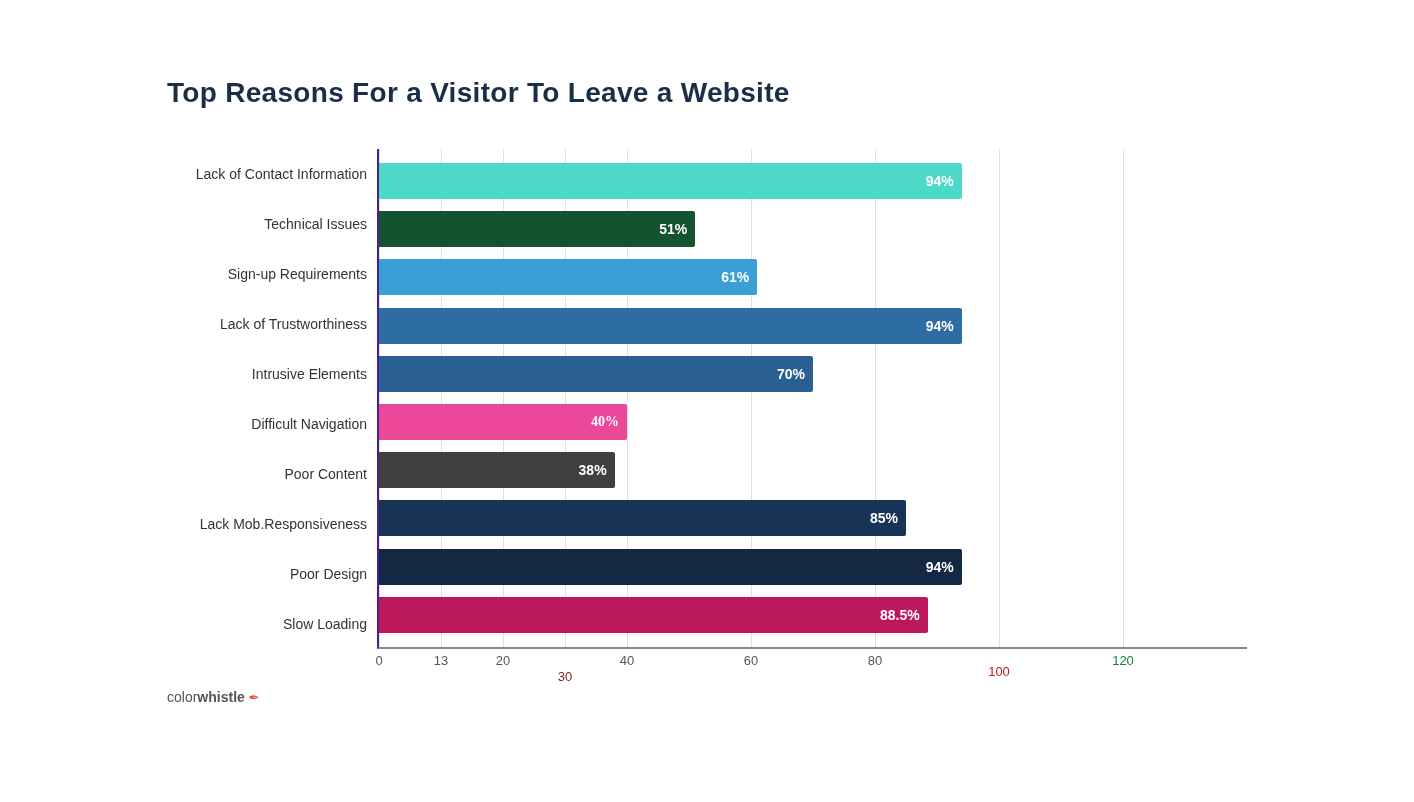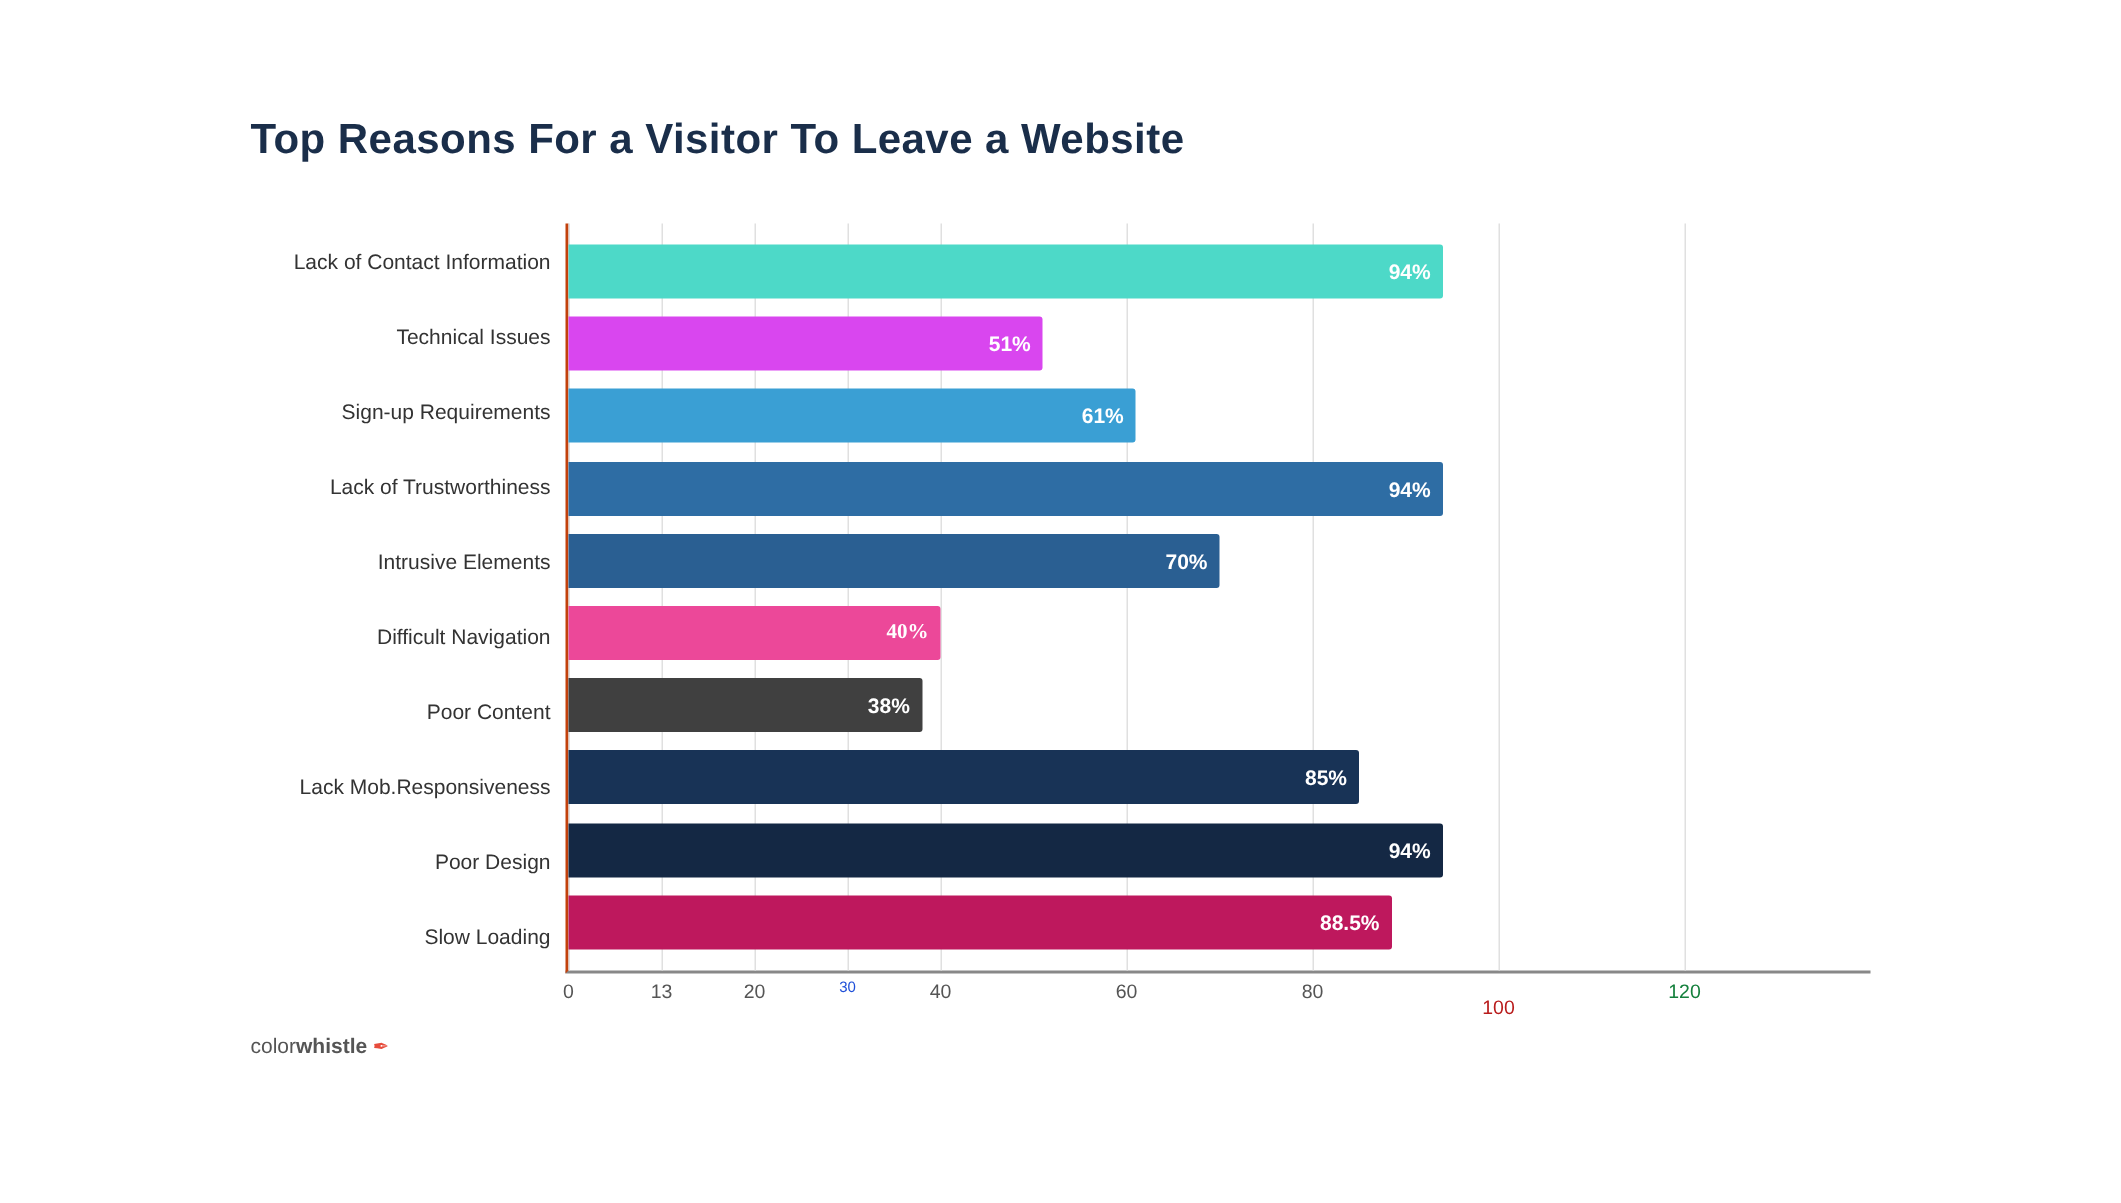--- a/index.html
+++ b/index.html
@@ -46,21 +46,21 @@
       color: #333;
       text-align: right;
       height: 50px;
       display: flex;
       align-items: center;
       justify-content: flex-end;
     }
     .bars-area {
       flex: 1;
       position: relative;
-      border-left: 2px solid #c2410c;
+      border-left: 2px solid #4c1d95;
       border-bottom: 2px solid #888;
     }
     .grid-lines {
       position: absolute;
       top: 0; left: 0; right: 0; bottom: 0;
       display: flex;
       flex-direction: row;
       pointer-events: none;
     }
     .grid-line {
@@ -166,21 +166,21 @@
             <div class="grid-line" style="left: 85.71%;"></div>
           </div>
 
         <div class="bars-wrapper" id="bars-wrapper">
             <div class="bar-row">
               <div class="bar" style="width: 67.1429%; background-color: rgb(77, 217, 200);">
                 <span class="bar-label">94%</span>
               </div>
             </div>
             <div class="bar-row">
-              <div class="bar" style="width: 36.4286%; background-color: #d946ef;">
+              <div class="bar" style="width: 36.4286%; background-color: #14532d;">
                 <span class="bar-label">51%</span>
               </div>
             </div>
             <div class="bar-row">
               <div class="bar" style="width: 43.5714%; background-color: rgb(58, 159, 212);">
                 <span class="bar-label">61%</span>
               </div>
             </div>
             <div class="bar-row">
               <div class="bar" style="width: 67.1429%; background-color: rgb(46, 109, 164);">
@@ -218,21 +218,21 @@
               </div>
             </div>
           </div>
       </div>
     </div>
 
     <div style="display:flex; margin-left:212px; position:relative; height:30px;" id="x-axis-container">
     <span style="position: absolute; left: 0%; transform: translateX(-50%); font-size: 13px; color: rgb(85, 85, 85); top: 4px;">0</span>
         <span style="position: absolute; left: 7.14286%; transform: translateX(-50%); font-size: 13px; color: rgb(85, 85, 85); top: 4px;">13</span>
         <span style="position: absolute; left: 14.2857%; transform: translateX(-50%); font-size: 13px; color: rgb(85, 85, 85); top: 4px;">20</span>
-        <span style="position: absolute; left: 21.4286%; transform: translateX(-50%); font-size: 10px; color: #1d4ed8; top: 4px;">30</span>
+        <span style="position: absolute; left: 21.4286%; transform: translateX(-50%); font-size: 13px; color: #7f1d1d; top: 20px;">30</span>
         <span style="position: absolute; left: 28.5714%; transform: translateX(-50%); font-size: 13px; color: rgb(85, 85, 85); top: 4px;">40</span>
         <span style="position: absolute; left: 42.8571%; transform: translateX(-50%); font-size: 13px; color: rgb(85, 85, 85); top: 4px;">60</span>
         <span style="position: absolute; left: 57.1429%; transform: translateX(-50%); font-size: 13px; color: rgb(85, 85, 85); top: 4px;">80</span>
         <span style="position: absolute; left: 71.4286%; transform: translateX(-50%); font-size: 13px; color: #b91c1c; top: 15px;">100</span>
         <span style="position: absolute; left: 85.7143%; transform: translateX(-50%); font-size: 13px; color: #15803d; top: 4px;">120</span>
       </div>
 
     <div class="footer-row">
       <div class="brand">
         <span class="brand-color">color</span><span class="brand-bold"><strong>whistle</strong></span><span class="brand-icon"> ✒</span>

